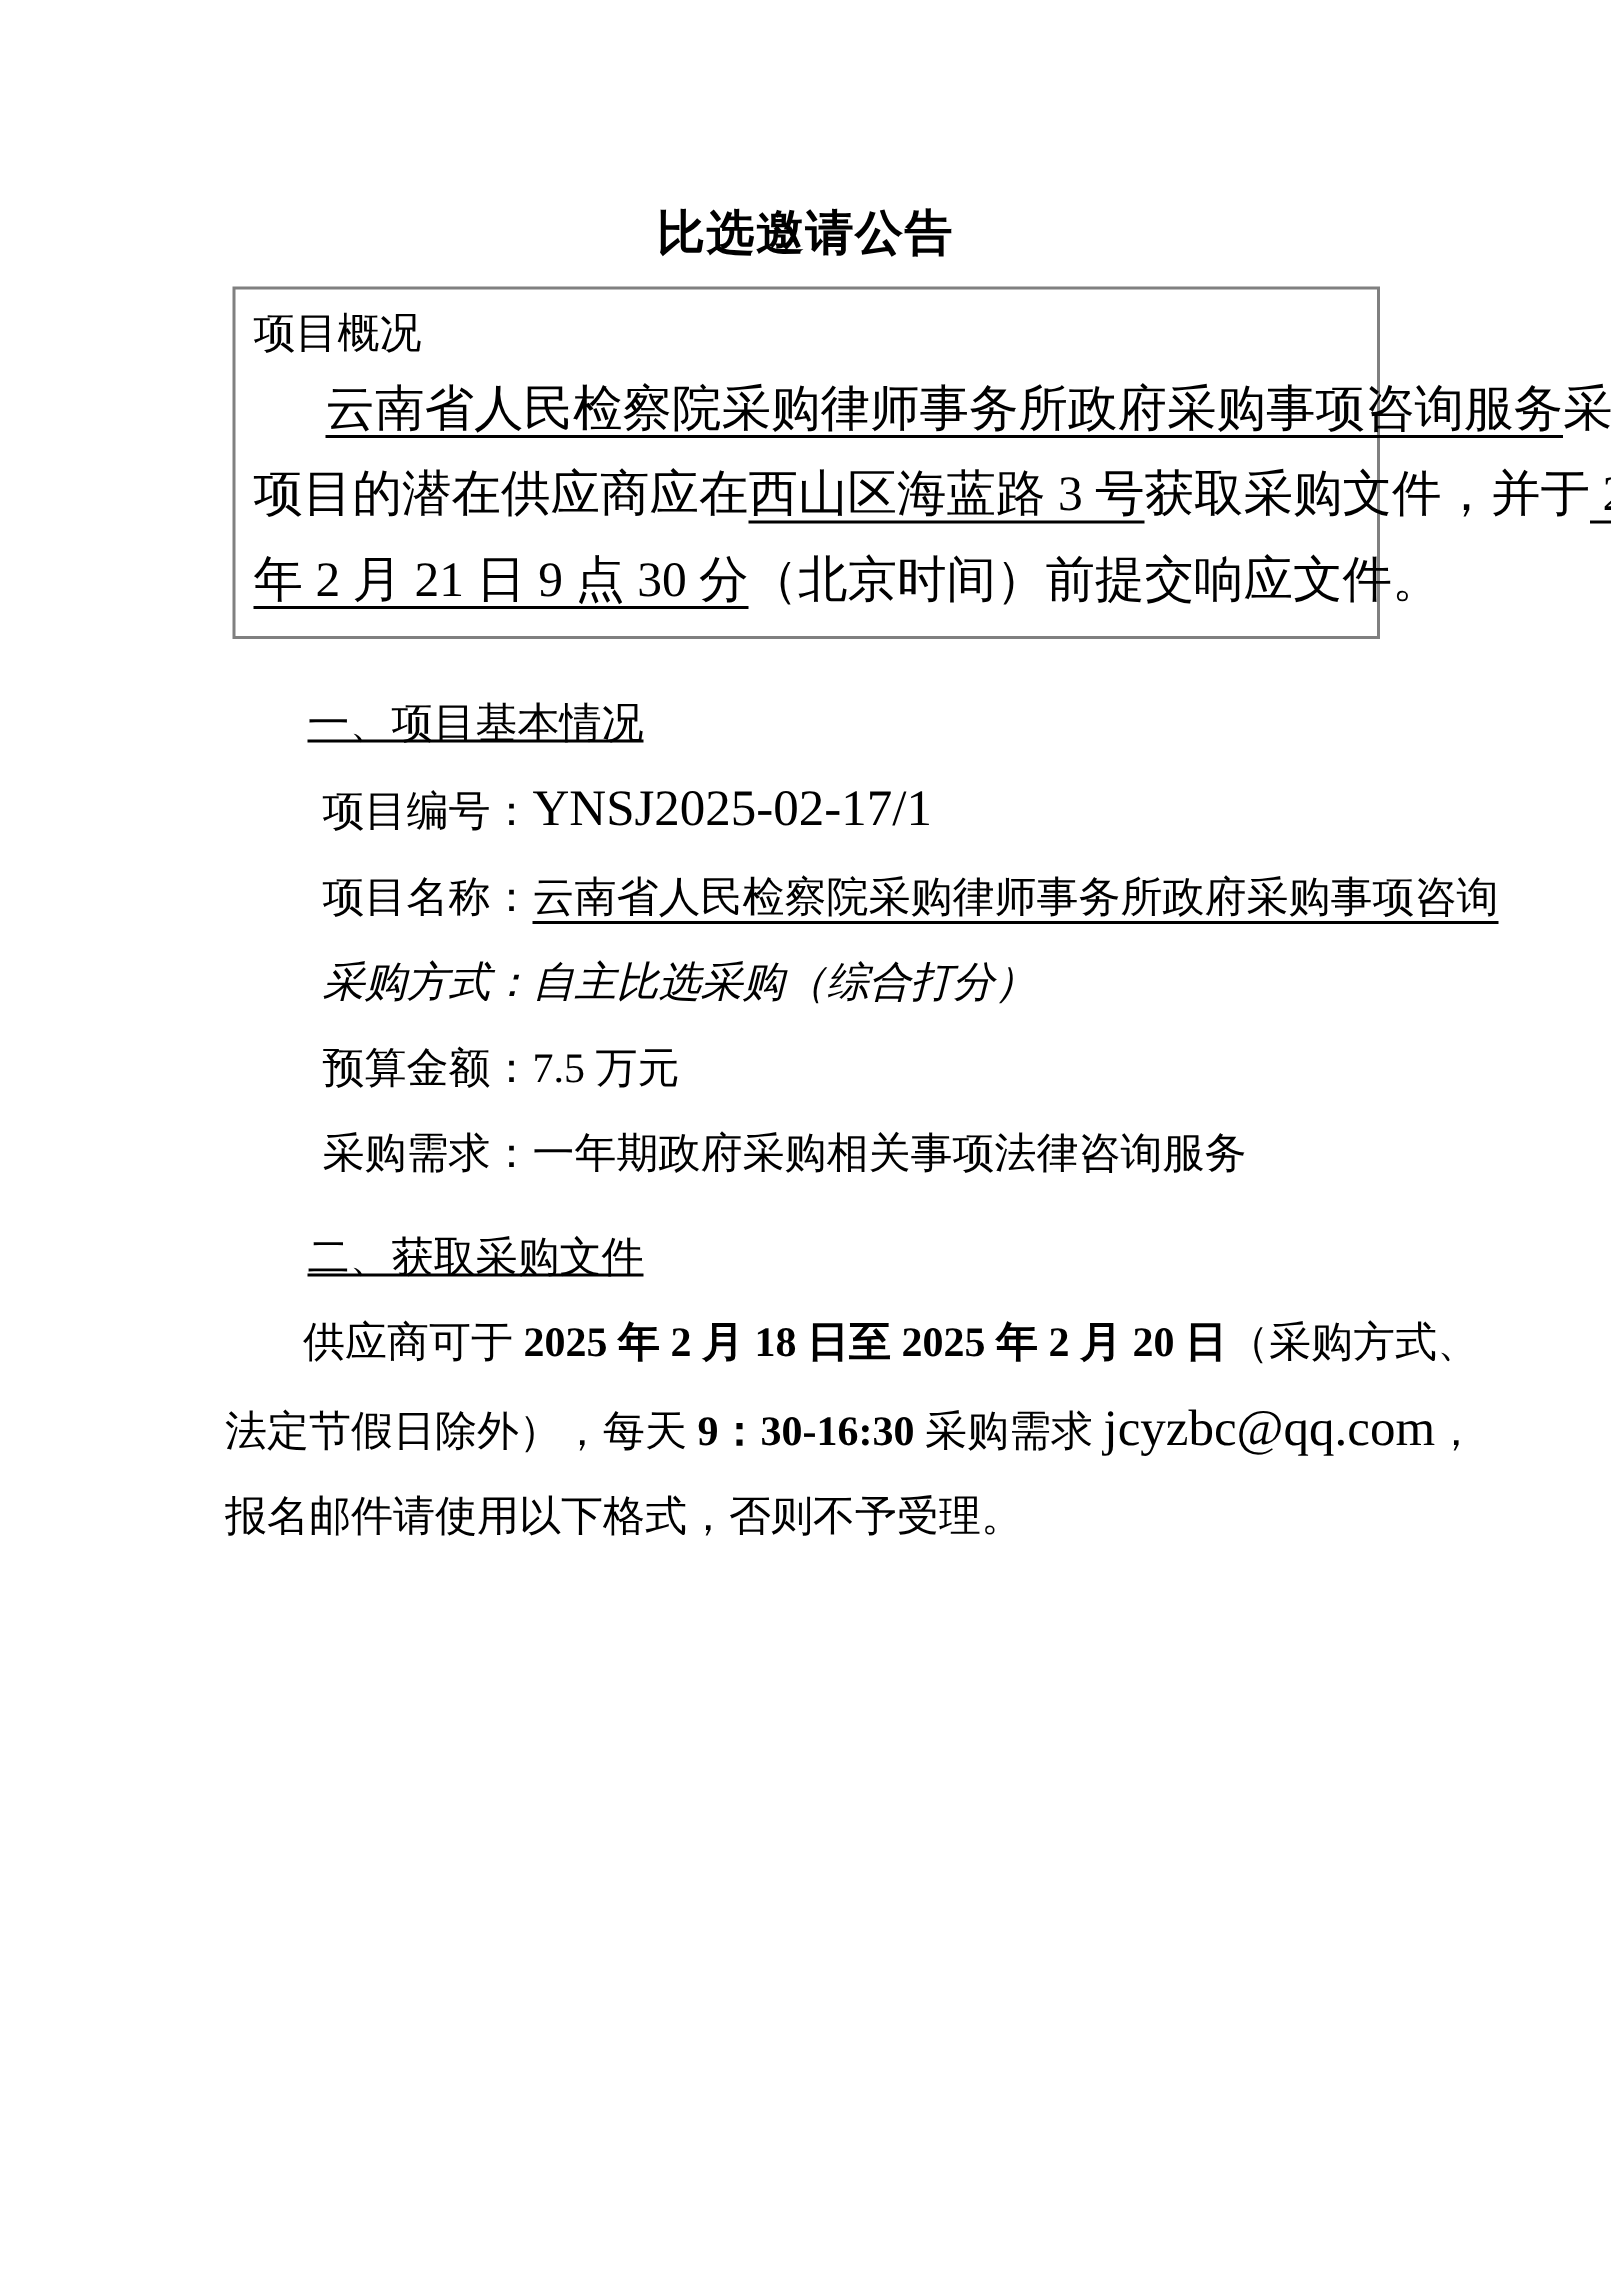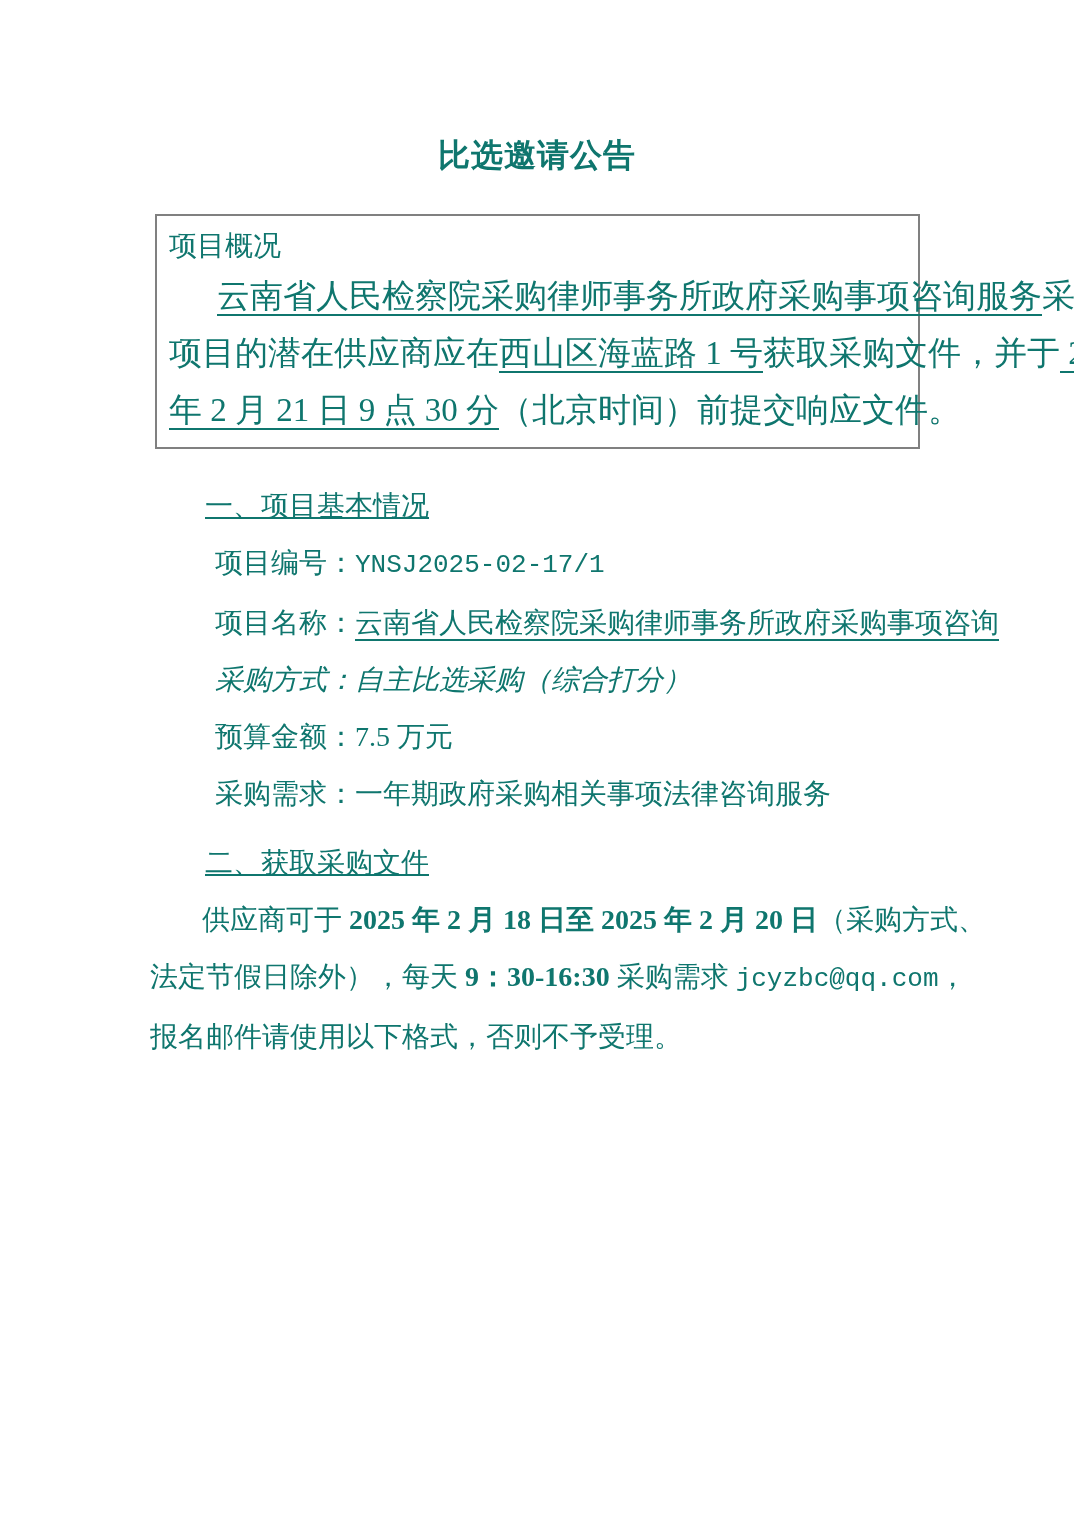--- a/index.html
+++ b/index.html
@@ -5,36 +5,36 @@
   html, body {
     margin: 0;
     padding: 0;
     background: #ffffff;
   }
   .page {
     position: relative;
     width: 1074px;
     height: 1520px;
     background: #ffffff;
-    color: #0f766e;
+    color: #000000;
     font-family: "Liberation Serif", "DejaVu Serif", serif;
     overflow: hidden;
   }
   .doc-title {
     margin: 0;
     padding-top: 136px;
     font-size: 32px;
     line-height: 38px;
     font-weight: 700;
     text-align: center;
     letter-spacing: 1px;
   }
   .overview-box {
     box-sizing: border-box;
-    margin: 40px 0 0 155px;
+    margin: 17px 0 0 155px;
     width: 765px;
     border: 2px solid #808080;
     padding: 12px 12px 8px 12px;
     background: #ffffff;
   }
   .box-label {
     font-size: 28px;
     line-height: 36px;
     margin-bottom: 4px;
   }
@@ -53,34 +53,34 @@
     line-height: 57px;
     white-space: nowrap;
   }
   .para.heading:first-child { margin-top: 28px; text-decoration: underline; }
   span.u {
     text-decoration: underline;
     text-decoration-thickness: 2px;
     text-underline-offset: 7px;
   }
   span.b { font-weight: 700; }
-  span.m { font-family: Liberation Mono, monospace; font-size: 26px; }
+  span.m { font-family: Liberation Serif, serif; font-size: 34px; }
 </style>
 </head>
 <body>
 
 <div class="page">
 
   <h1 class="doc-title">比选邀请公告</h1>
 
   <div class="overview-box">
     <div class="box-label">项目概况</div>
     <div class="box-para">
         <div class="line" style="padding-left: 48px;"><span class="u">云南省人民检察院采购律师事务所政府采购事项咨询服务</span><span>采购</span></div>
-        <div class="line"><span>项目的潜在供应商应在</span><span class="u">西山区海蓝路 1 号</span><span>获取采购文件，并于</span><span class="u">&nbsp;2025</span></div>
+        <div class="line"><span>项目的潜在供应商应在</span><span class="u">西山区海蓝路 3 号</span><span>获取采购文件，并于</span><span class="u">&nbsp;2025</span></div>
         <div class="line"><span class="u">年 2 月 21 日 9 点 30 分</span><span>（北京时间）前提交响应文件。</span></div>
       </div>
   </div>
 
   <div class="doc-body">
       <div class="para heading">
         <div class="line" style="padding-left: 55px;"><span>一、项目基本情况</span></div>
       </div>
       <div class="para para">
         <div class="line" style="padding-left: 65px;"><span>项目编号：</span><span class="m">YNSJ2025-02-17/1</span></div>

